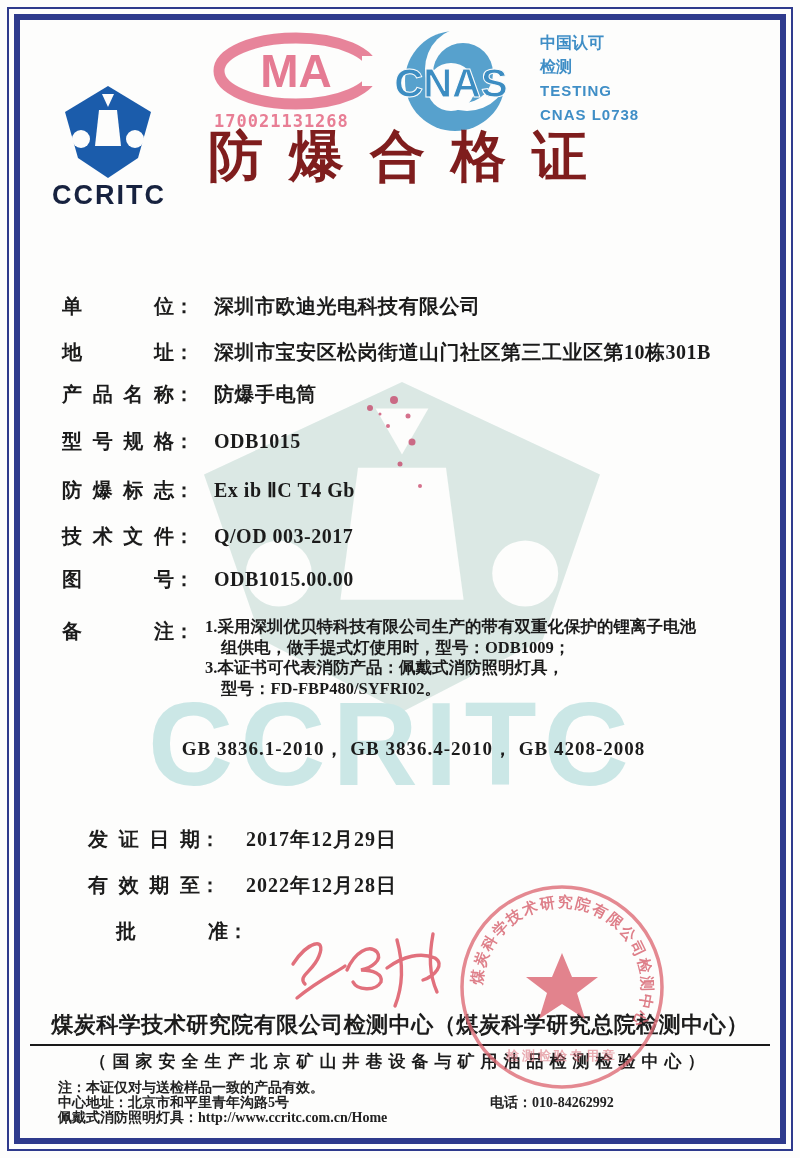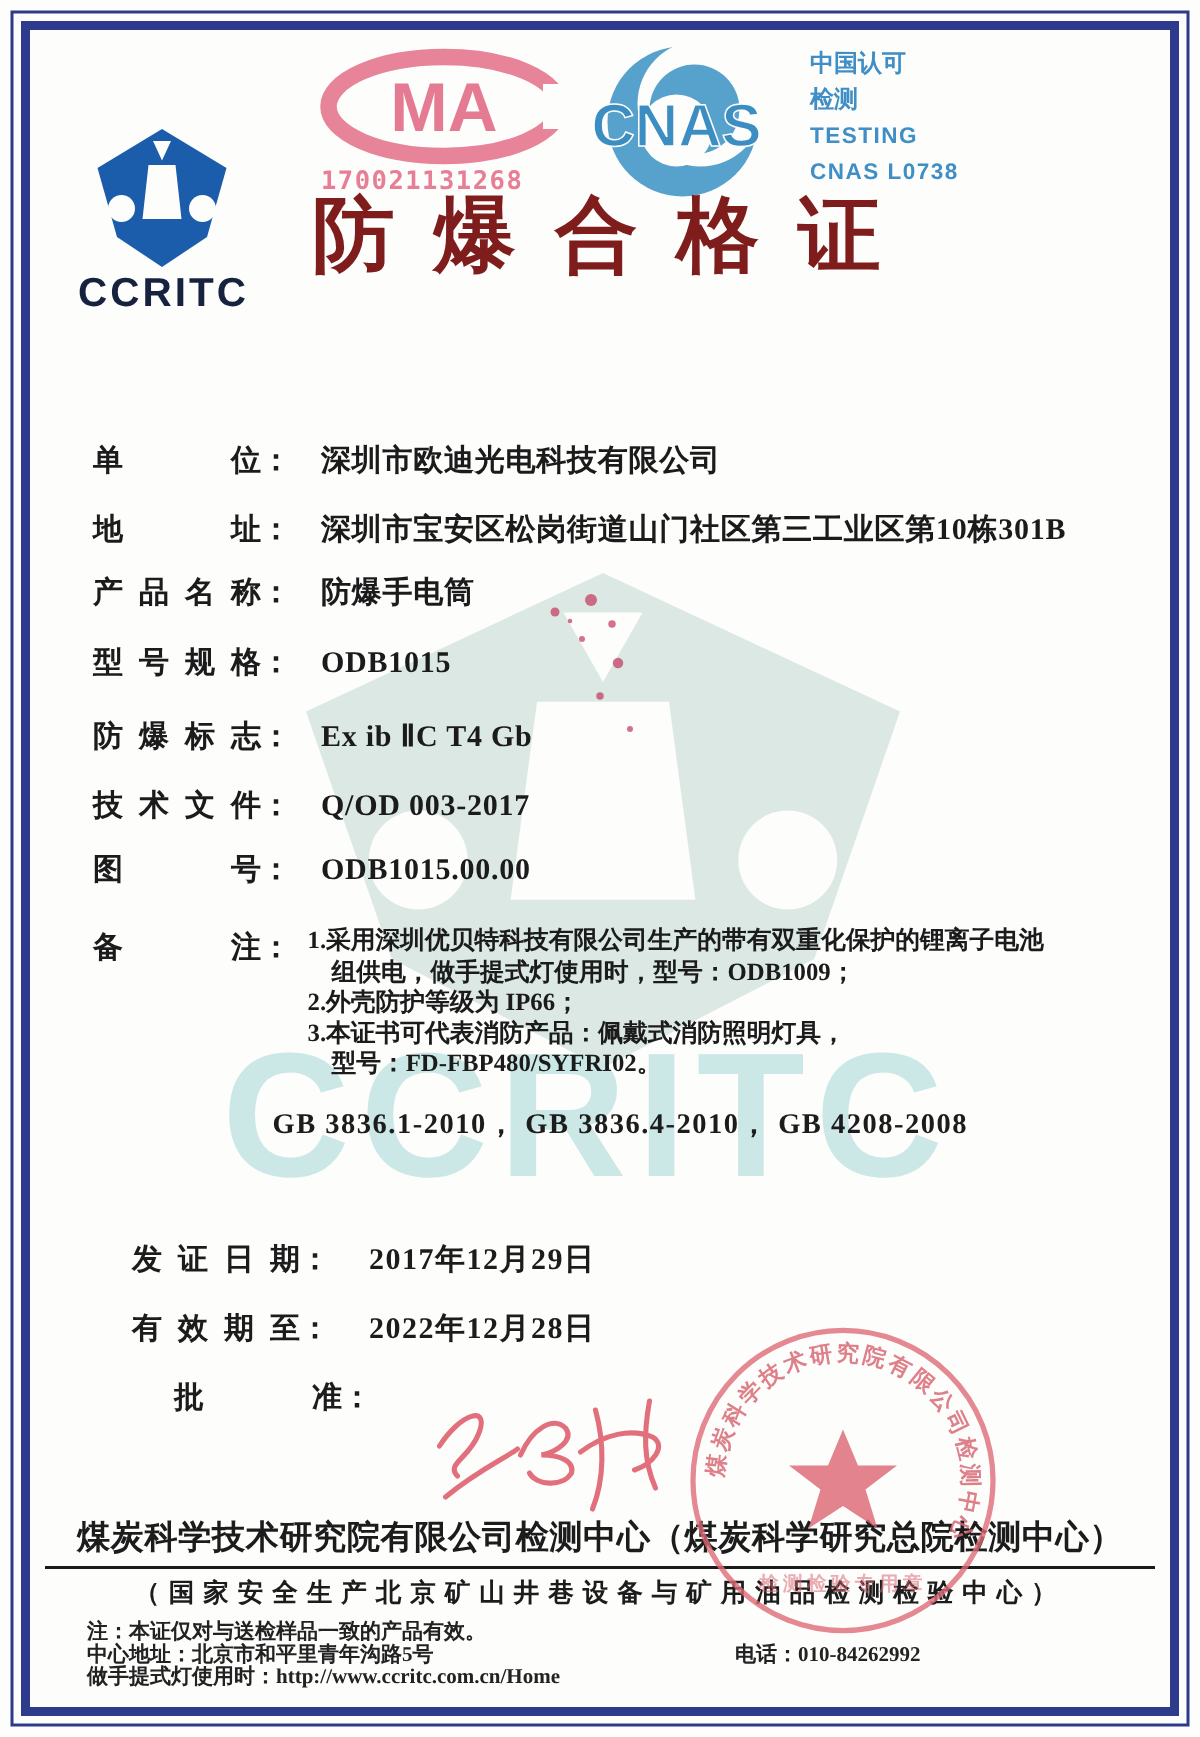--- a/index.html
+++ b/index.html
@@ -158,21 +158,20 @@
     <div class="frow" style="top:566px;">
       <span class="jlabel">图号</span><span>：</span><span class="value">ODB1015.00.00</span>
     </div>
 
     <div class="frow" style="top:618px;">
       <span class="jlabel">备注</span><span>：</span>
     </div>
     <div class="remarks" style="top:617px;">
       <div>1.采用深圳优贝特科技有限公司生产的带有双重化保护的锂离子电池</div>
       <div class="cont">组供电，做手提式灯使用时，型号：ODB1009；</div>
-      <div>2.外壳防护等级为 IP66；</div>
       <div>3.本证书可代表消防产品：佩戴式消防照明灯具，</div>
       <div class="cont">型号：FD-FBP480/SYFRI02。</div>
     </div>
 
     <div class="standards" style="top:736px;padding-left:27px;">GB 3836.1-2010，  GB 3836.4-2010，  GB 4208-2008</div>
 
     <div class="drow" style="top:826px;">
       <span class="jlabel">发证日期</span><span>：</span><span class="value">2017年12月29日</span>
     </div>
     <div class="drow" style="top:872px;">
@@ -182,21 +181,21 @@
       <span class="jlabel">批准</span><span>：</span>
     </div>
 
     <div class="org-main" style="top:1010px;">煤炭科学技术研究院有限公司检测中心（煤炭科学研究总院检测中心）</div>
     <div class="rule" style="top:1044px;"></div>
     <div class="org-sub" style="top:1050px;">（国家安全生产北京矿山井巷设备与矿用油品检测检验中心）</div>
 
     <div class="fnote" style="left:58px; top:1079px;">注：本证仅对与送检样品一致的产品有效。</div>
     <div class="fnote" style="left:58px; top:1094px;">中心地址：北京市和平里青年沟路5号</div>
     <div class="fnote" style="left:490px; top:1094px;">电话：010-84262992</div>
-    <div class="fnote" style="left:58px; top:1109px;">做手提式灯使用时：http://www.ccritc.com.cn/Home</div>
+    <div class="fnote" style="left:58px; top:1109px;">佩戴式消防照明灯具：http://www.ccritc.com.cn/Home</div>
   </div>
 
   <div class="abs specks">
     <svg width="110" height="120" viewBox="0 0 110 120">
       <g fill="#c4365e" opacity="0.7">
         <circle cx="20" cy="18" r="3"></circle>
           <circle cx="44" cy="10" r="4"></circle>
         <circle cx="58" cy="26" r="2.5"></circle>
           <circle cx="38" cy="36" r="2"></circle>
         <circle cx="62" cy="52" r="3.5"></circle>

